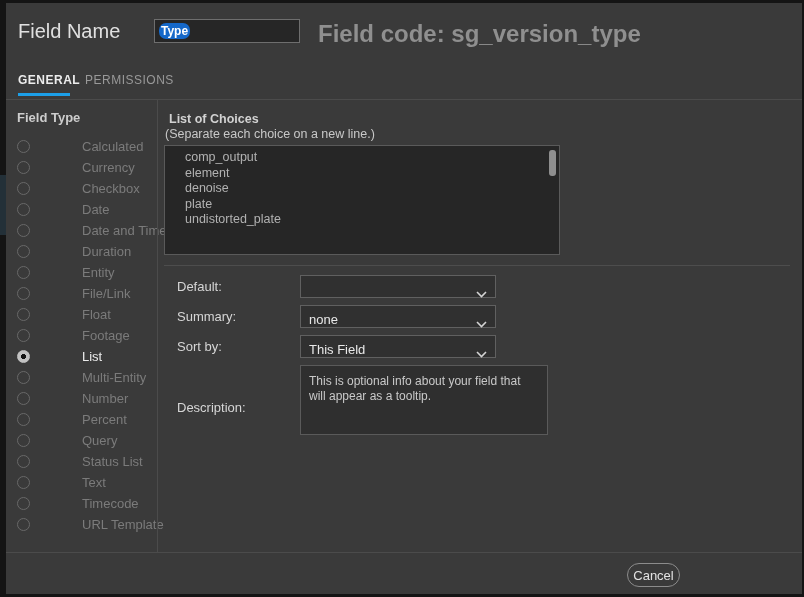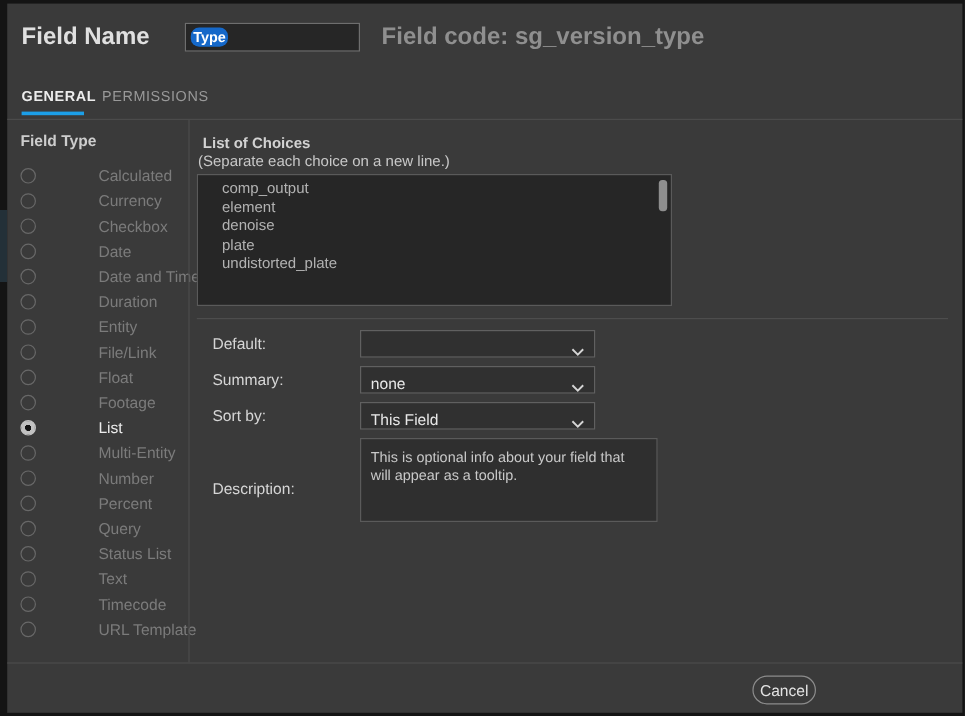--- a/index.html
+++ b/index.html
@@ -5,25 +5,25 @@
   :root { --accent:#1c9fe8; --selection:#1568c9; }
   * { box-sizing: border-box; margin: 0; padding: 0; }
   html,body { width:804px; height:597px; overflow:hidden; }
   body { background:#141414; font-family:"Liberation Sans", sans-serif; position:relative; }
 
   .page-accent { position:absolute; left:0; top:175px; width:6px; height:60px; background:#233038; }
 
   .dialog { position:absolute; left:6px; top:3px; width:796px; height:591px; background:#3a3a3a; }
 
   
-  .hdr-title { position:absolute; left:12px; top:17px; font-size:20px; font-weight:700; color:#e0e0e0; }
+  .hdr-title { position:absolute; left:12px; top:17px; font-size:20px; font-weight:400; color:#e0e0e0; }
   .hdr-input { position:absolute; left:148px; top:16px; width:146px; height:24px; background:#262626;
                border:1px solid #6e6e6e; display:flex; align-items:center; padding-left:4px; cursor:text; }
   .hdr-input .sel { background:var(--selection); color:#fff; font-size:12px; font-weight:700; padding:1px 2px;border-radius:7px; }
-  .hdr-code { position:absolute; left:312px; top:17px; font-size:20px; font-weight:700; color:#8f8f8f; }
+  .hdr-code { position:absolute; left:312px; top:17px; font-size:24px; font-weight:700; color:#8f8f8f; }
 
   
   .tab { position:absolute; top:70px; font-size:12px; letter-spacing:0.5px; cursor:pointer; }
   .tab-general { left:12px; color:#ececec; font-weight:700; }
   .tab-permissions { left:79px; color:#999; }
   .tab-underline { position:absolute; left:12px; top:90px; width:52px; height:3px; background:var(--accent); }
   .tabs-divider { position:absolute; left:0; top:96px; width:100%; height:1px; background:#4b4b4b; }
 
   
   .sb-heading { position:absolute; left:11px; top:107px; font-size:13px; font-weight:700; color:#cdcdcd; }

